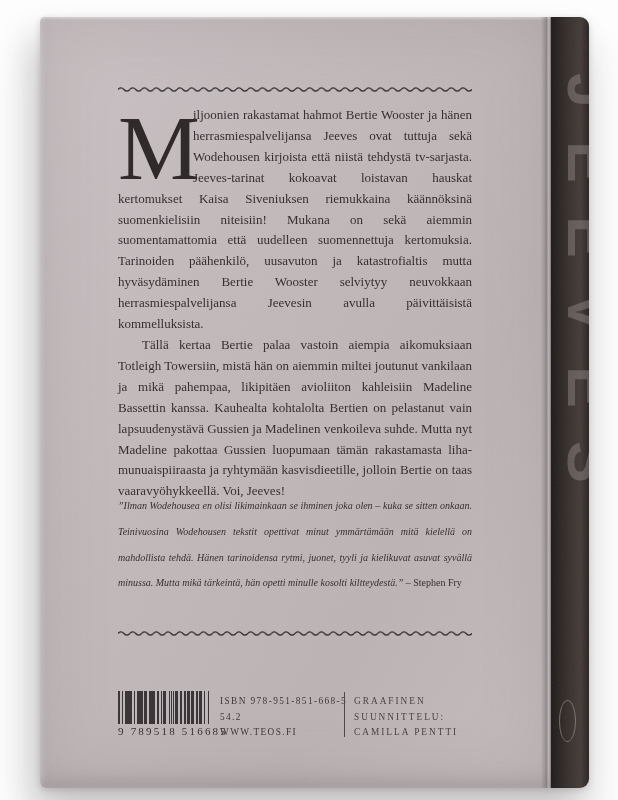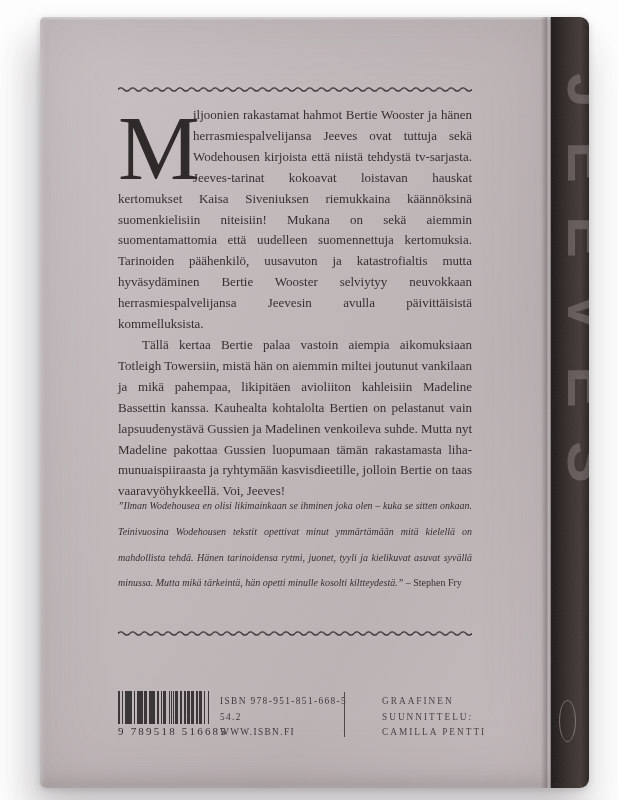--- a/index.html
+++ b/index.html
@@ -39,21 +39,21 @@
   .bars{width:92px;height:33px;opacity:.88;
         background:repeating-linear-gradient(90deg,#262122 0 1.6px,transparent 1.6px 3.9px),
                    repeating-linear-gradient(90deg,#262122 0 1px,transparent 1px 6.6px),
                    repeating-linear-gradient(90deg,transparent 0 9.5px,#262122 9.5px 12px);}
   .barcode-digits{display:block;width:92px;margin-top:1px;text-align:center;
         font-size:11px;letter-spacing:2.2px;color:#332d2e;white-space:nowrap;}
   .isbn-block{position:absolute;left:102px;top:4px;font-size:9.3px;letter-spacing:1.4px;
         line-height:15.6px;color:#3a3435;white-space:nowrap;}
   .divider-line{position:absolute;left:226px;top:2px;height:45px;width:1px;background:#4c4546;}
   .credits-block{position:absolute;left:236px;top:4px;font-size:9.3px;letter-spacing:2px;
-        line-height:15.6px;color:#474142;white-space:nowrap;margin-left:28px;}
+        line-height:15.6px;color:#474142;white-space:nowrap;}
   .noise{position:absolute;left:40px;top:17px;pointer-events:none;}
 </style>
 </head>
 <body>
 
 <div class="stage">
   <div class="book">
 
     <div class="cover">
       <div class="content">
@@ -84,21 +84,21 @@
         </svg>
 
         <div class="footer">
           <div class="barcode-wrap">
             <div class="bars"></div>
             <span class="barcode-digits">9 789518 516685</span>
           </div>
           <div class="isbn-block">
             <div>ISBN 978-951-851-668-5</div>
             <div>54.2</div>
-            <div>WWW.ISBN.FI</div>
+            <div>WWW.TEOS.FI</div>
           </div>
           <div class="divider-line"></div>
           <div class="credits-block">
             <div>GRAAFINEN</div>
             <div>SUUNNITTELU:</div>
             <div>CAMILLA PENTTI</div>
           </div>
         </div>
 
       </div>

